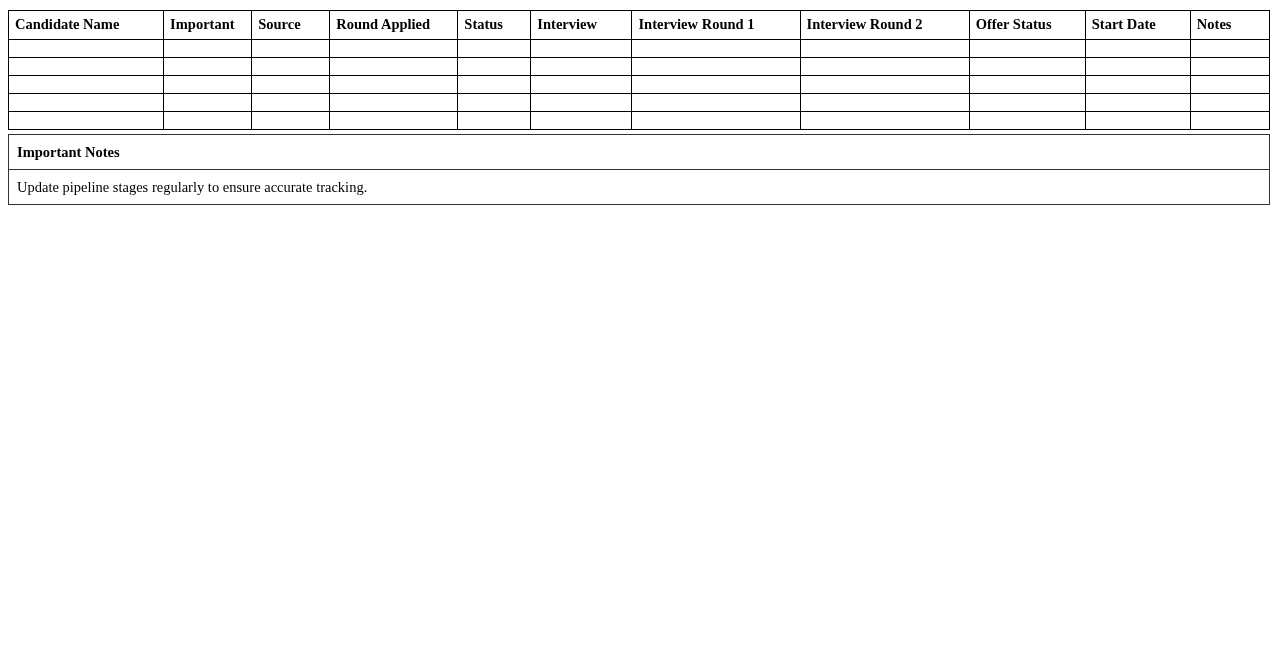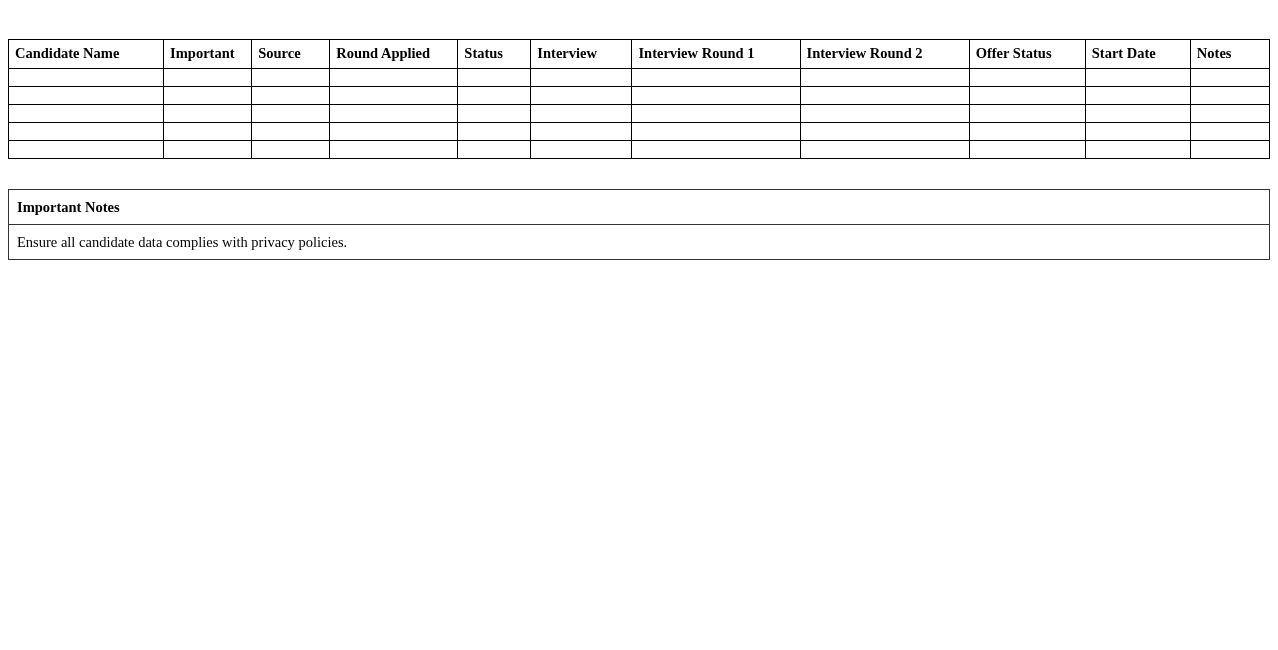--- a/index.html
+++ b/index.html
@@ -21,21 +21,20 @@
     box-sizing: border-box;
     padding: 10px 8px 0 8px;
   }
   table {
     border-collapse: collapse;
     table-layout: fixed;
   }
   .pipeline-table {
     width: 1262px;
     border: 1px solid #000000;
-    margin-top: 29px;
   }
   .pipeline-table th,
   .pipeline-table td {
     border: 1px solid #000000;
     padding: 2px 6px;
     font-size: 14.5px;
     line-height: 1.35;
     text-align: left;
     vertical-align: middle;
     overflow: hidden;
@@ -45,21 +44,21 @@
     font-weight: bold;
     height: 24px;
   }
   .pipeline-table td.data-cell {
     height: 13px;
     font-weight: normal;
   }
   .notes-table {
     width: 1262px;
     border: 1px solid #333333;
-    margin-top: 30px;
+    margin-top: 4px;
   }
   .notes-table th,
   .notes-table td {
     border: 1px solid #333333;
     padding: 5px 8px;
     font-size: 14.5px;
     line-height: 1.4;
     text-align: left;
     vertical-align: middle;
   }
@@ -176,18 +175,18 @@
   </table>
 
   <table class="notes-table">
     <thead>
       <tr>
         <th>Important Notes</th>
       </tr>
     </thead>
     <tbody>
       <tr>
-        <td>Ensure all candidate data complies with privacy policies.</td>
+        <td>Update pipeline stages regularly to ensure accurate tracking.</td>
       </tr>
     </tbody>
   </table>
 
 </div>
 
 </body></html>

